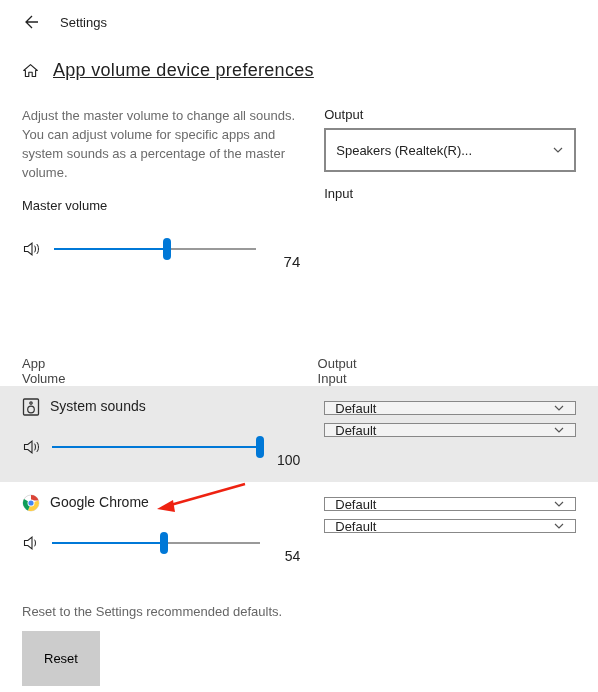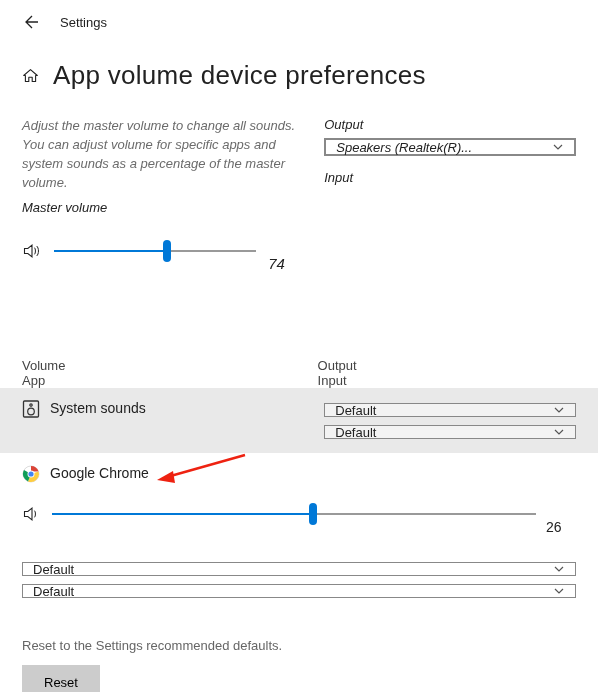--- a/index.html
+++ b/index.html
@@ -21,36 +21,36 @@
   .back-arrow { width: 16px; height: 16px; cursor: pointer; }
   .header-title { font-size: 13px; font-weight: 400; }
 
   .page-title-row {
     display: flex;
     align-items: center;
     gap: 14px;
     padding: 20px 20px 10px 22px;
   }
   .home-icon { width: 17px; height: 17px; }
-  .page-title { font-size: 26px; font-weight: 400; letter-spacing: .3px; }
+  .page-title { font-size: 18px; font-weight: 400; letter-spacing: .3px; text-decoration: underline; }
 
   .content { padding: 16px 22px 0 22px; }
 
-  .top-row { display: flex; gap: 24px; font-style: italic; }
+  .top-row { display: flex; gap: 24px; }
   .master-col { flex: 1.05; }
   .device-col { flex: 0.95; }
 
   .desc { color: #6b6b6b; line-height: 1.45; font-size: 13px; }
 
   .section-label { font-size: 13px; color: #222; margin-bottom: 6px; }
-  .master-label { margin-top: 8px; }
+  .master-label { margin-top: 16px; }
 
   .combo {
     border: 2px solid #888;
-    height: 18px;
+    height: 44px;
     display: flex;
     align-items: center;
     padding: 0 10px;
     justify-content: space-between;
     background: #fff;
     cursor: pointer;
     margin-bottom: 14px;
   }
   .combo span { white-space: nowrap; overflow: hidden; text-overflow: ellipsis; font-size: 13px; }
   .chev { flex-shrink: 0; margin-left: 8px; }
@@ -60,21 +60,21 @@
     align-items: center;
     gap: 12px;
     margin-top: 14px;
   }
   .vol-icon { width: 20px; flex-shrink: 0; }
 
   .slider-wrap { flex: 1; position: relative; height: 20px; display:flex; align-items:center;}
   .track { height: 2px; width: 100%; background: #999; position: relative;}
   .track-fill { position:absolute; top:0; left:0; height:2px; background:#0078d7;}
   .thumb { position:absolute; top:50%; width:8px; height:22px; border-radius:4px; background:#0078d7; transform:translate(-50%,-50%);}
-  .vol-val { width: 32px; font-size: 15px; margin-top: 26px; }
+  .vol-val { width: 32px; text-align: right; font-size: 15px; margin-top: 26px; }
 
   .table-head { display: flex; padding: 0 22px; margin-top: 86px; color:#444; }
   .th-left { flex: 1.05; }
   .th-right { flex: 0.95; padding-left: 10px;}
 
   .app-row {
     display: flex;
     padding: 12px 22px 14px 22px;
     gap: 24px;
     position: relative;
@@ -102,21 +102,21 @@
 
   .app-vol { display:flex; align-items:center; gap:10px; }
   .app-vol .slider-wrap { flex:1; }
   .app-vol .vol-val { font-size:14px; width:30px; }
 
   .footer { padding: 26px 22px 0 22px; }
   .footer-text { color: #666; font-size: 13px; margin-bottom: 12px; }
   .reset-btn {
     background: #ccc;
     border: none;
-    padding: 10px 22px;
+    padding: 20px 22px;
     font-size: 13px;
     cursor: pointer;
     font-family: inherit;
   }
 
   .arrow-annot {
     position: absolute;
     pointer-events: none;
   }
 </style>
@@ -166,57 +166,70 @@
             <path d="M2 4l4 4 4-4" fill="none" stroke="#555" stroke-width="1.2"></path>
           </svg>
       </div>
       <div class="section-label">Input</div>
     </div>
   </div>
 </div>
 
 <div class="table-head">
   <div class="th-left">
+    <div>App</div>
     <div>Volume</div>
-    <div>App</div>
   </div>
   <div class="th-right">
     <div>Output</div>
     <div>Input</div>
   </div>
 </div>
 
 <div class="app-row highlight">
   <div class="app-left">
     <div class="app-name-row">
       <svg class="app-icon" viewBox="0 0 18 18">
         <rect x="1.5" y="1" width="15" height="16" rx="1" fill="none" stroke="#333" stroke-width="1.3"></rect>
         <circle cx="9" cy="5" r="1.2" fill="none" stroke="#333" stroke-width="1.2"></circle>
         <circle cx="9" cy="11.5" r="3.3" fill="none" stroke="#333" stroke-width="1.2"></circle>
       </svg>
       <div class="app-name">System sounds</div>
     </div>
+    <div class="app-vol">
+      <svg class="vol-icon" width="18" viewBox="0 0 24 24">
+        <path d="M3 9v6h4l5 4V5L7 9H3z" fill="none" stroke="#222" stroke-width="1.3"></path>
+        <path d="M15 8c1.5 1 1.5 7 0 8 M17.5 6c3 2 3 10 0 12" fill="none" stroke="#222" stroke-width="1.2"></path>
+      </svg>
+      <div class="slider-wrap">
+        <div class="track">
+            <div class="track-fill" style="width:100%"></div>
+          </div>
+        <div class="thumb" style="left:100%"></div>
+      </div>
+      <div class="vol-val">100</div>
+    </div>
   </div>
   <div class="app-right">
     <div class="app-combo">
       <span>Default</span>
       <svg class="chev" width="12" height="12" viewBox="0 0 12 12">
           <path d="M2 4l4 4 4-4" fill="none" stroke="#555" stroke-width="1.2"></path>
         </svg>
     </div>
     <div class="app-combo">
       <span>Default</span>
       <svg class="chev" width="12" height="12" viewBox="0 0 12 12">
           <path d="M2 4l4 4 4-4" fill="none" stroke="#555" stroke-width="1.2"></path>
         </svg>
     </div>
   </div>
 </div>
 
-<div class="app-row" style="position:relative;flex-direction:column;">
+<div class="app-row" style="position:relative;">
   <div class="app-left">
     <div class="app-name-row">
       <svg class="app-icon" viewBox="0 0 18 18">
         <circle cx="9" cy="9" r="8" fill="#fff" stroke="#888" stroke-width="0.3"></circle>
         <path d="M9 1 A8 8 0 0 1 16.5 6.5 L9 6.5 Z" fill="#db4437"></path>
         <path d="M16.5 6.5 A8 8 0 0 1 6 16.4 L9 9 Z" fill="#ffcd40"></path>
         <path d="M6 16.4 A8 8 0 0 1 2 5 L9 9 Z" fill="#0f9d58"></path>
         <circle cx="9" cy="9" r="3.5" fill="#fff"></circle>
         <circle cx="9" cy="9" r="2.6" fill="#4285f4"></circle>
       </svg>
@@ -226,21 +239,21 @@
       <svg class="vol-icon" width="18" viewBox="0 0 24 24">
         <path d="M3 9v6h4l5 4V5L7 9H3z" fill="none" stroke="#222" stroke-width="1.3"></path>
         <path d="M15 8c1.5 1 1.5 7 0 8" fill="none" stroke="#222" stroke-width="1.2"></path>
       </svg>
       <div class="slider-wrap">
         <div class="track">
             <div class="track-fill" style="width:54%"></div>
           </div>
         <div class="thumb" style="left:54%"></div>
       </div>
-      <div class="vol-val">26</div>
+      <div class="vol-val">54</div>
     </div>
   </div>
   <div class="app-right">
     <div class="app-combo white">
       <span>Default</span>
       <svg class="chev" width="12" height="12" viewBox="0 0 12 12">
           <path d="M2 4l4 4 4-4" fill="none" stroke="#555" stroke-width="1.2"></path>
         </svg>
     </div>
     <div class="app-combo white">

